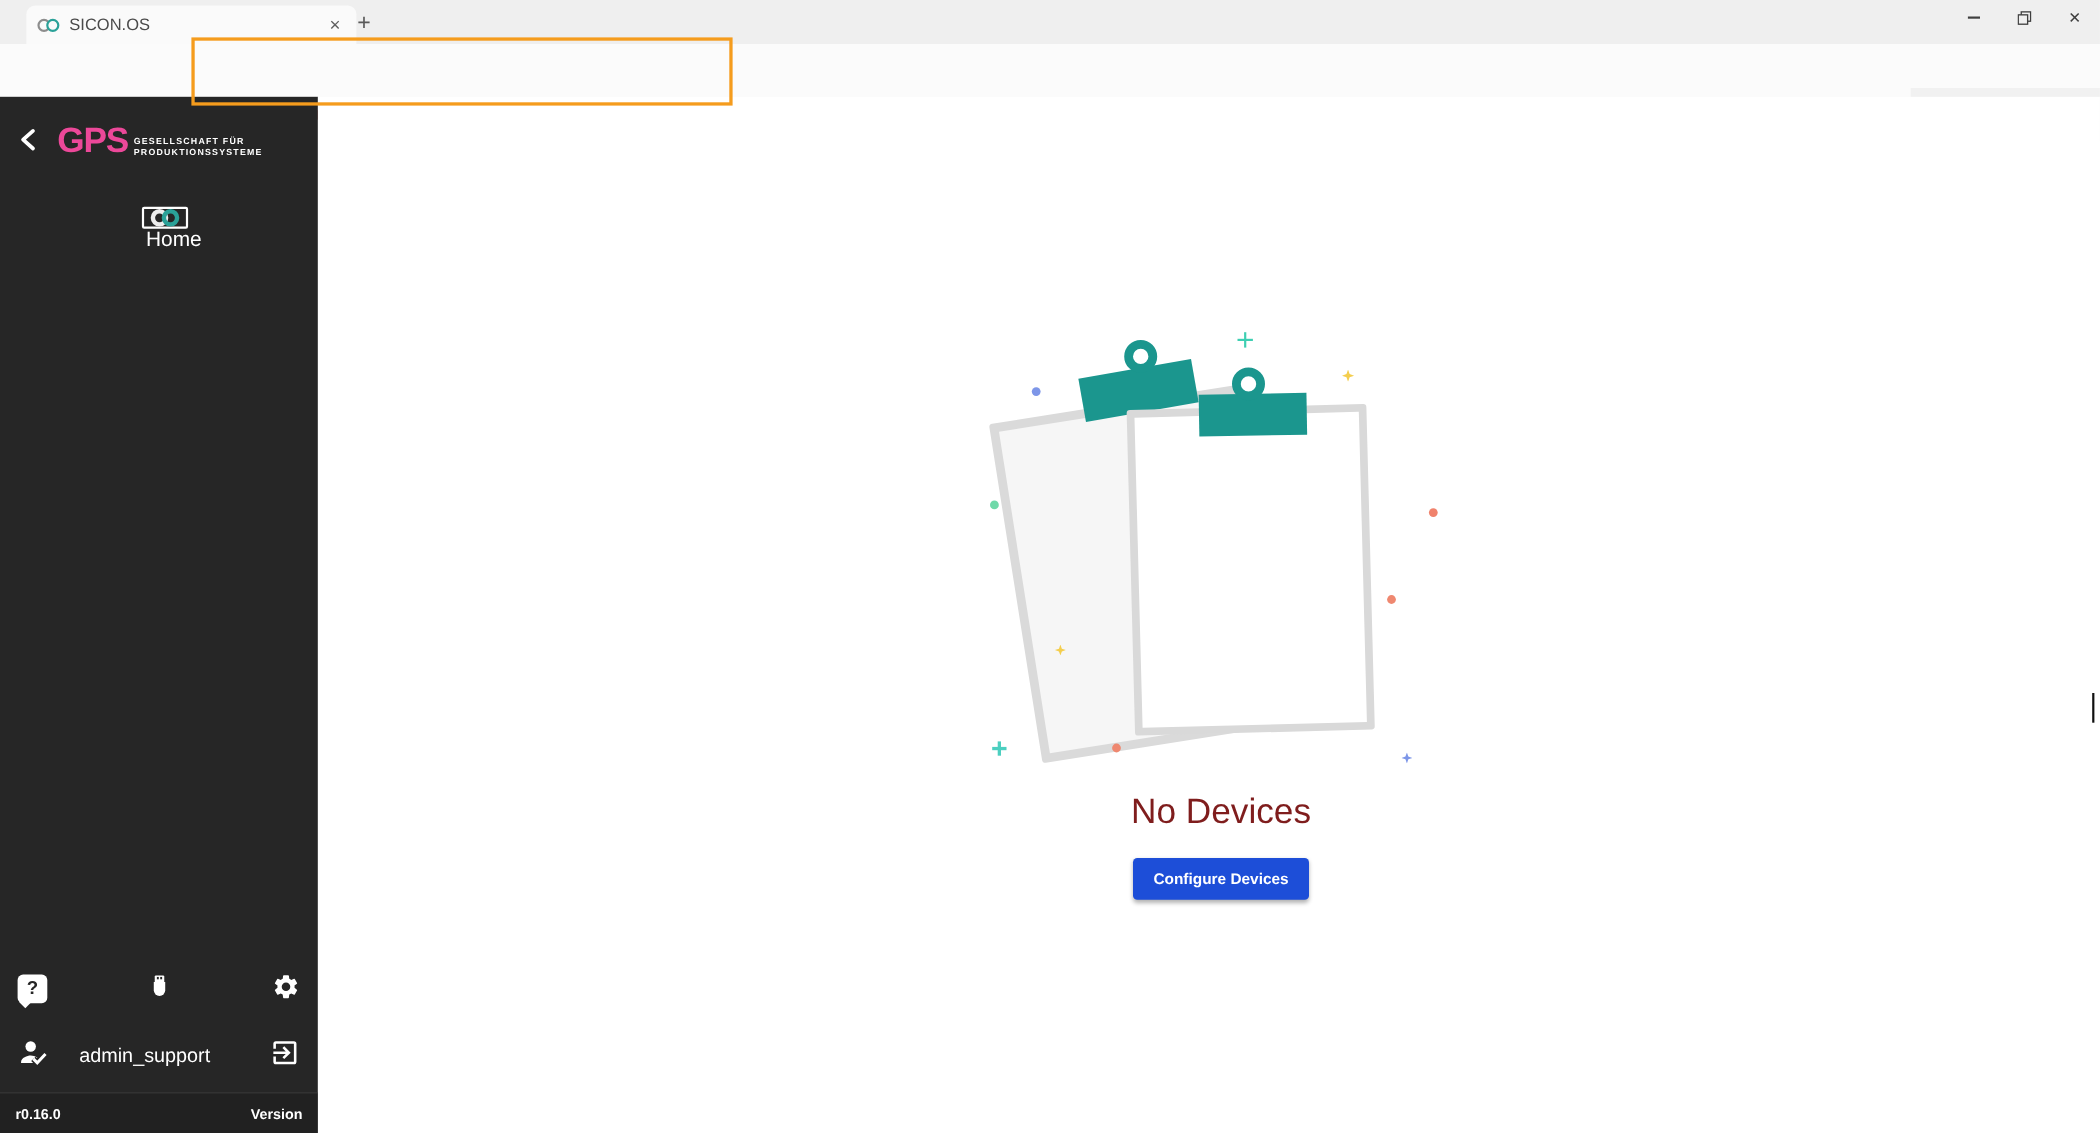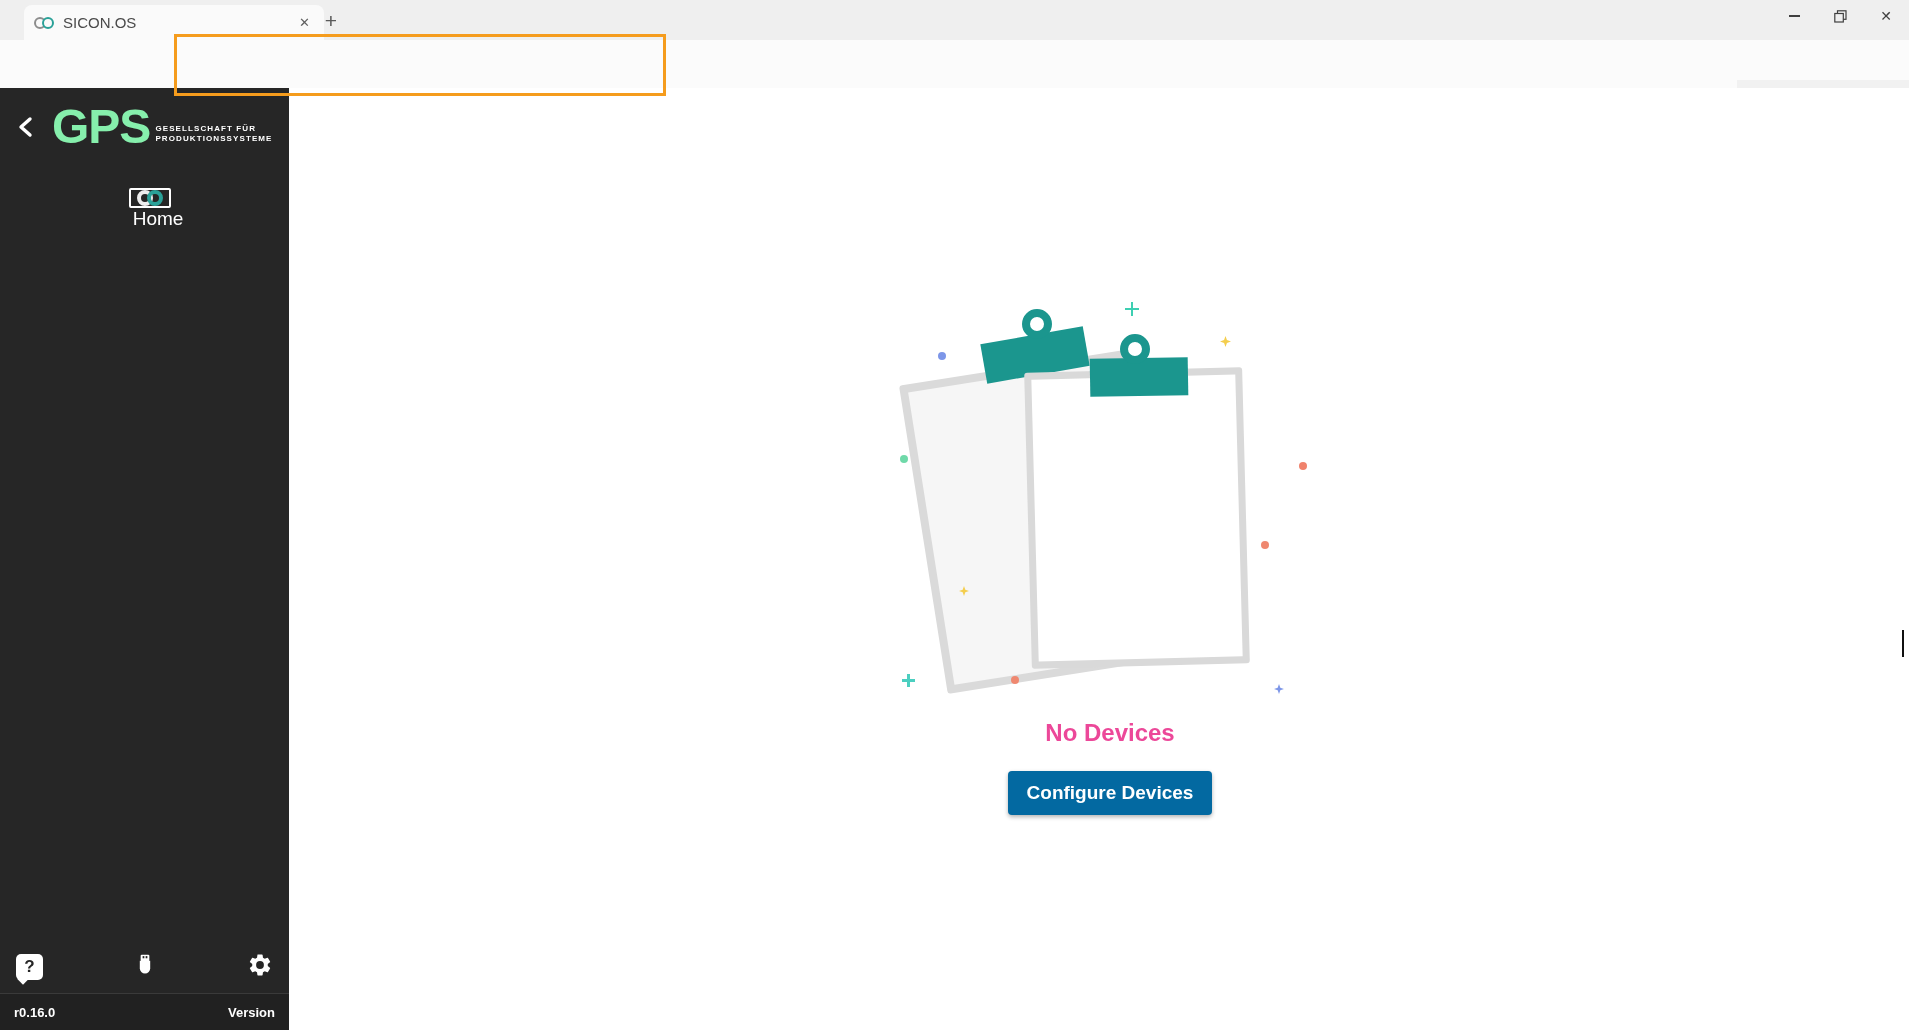--- a/index.html
+++ b/index.html
@@ -34,21 +34,21 @@
                    border:3px solid #f59c1d; z-index:60; pointer-events:none; }
   .star-btn { position:absolute; left:1694px; top:52px; width:24px; height:24px; }
   .toolbar-right { position:absolute; left:1737px; top:40px; width:172px; height:48px; background:#f1f1f1;
                    display:flex; align-items:center; justify-content:space-evenly; }
 
   
   .app { position:absolute; left:0; top:88px; width:1909px; height:942px; display:flex; }
   .sidebar { width:289px; height:100%; background:#262626; display:flex; flex-direction:column; }
   .sb-header { height:78px; display:flex; align-items:center; padding-left:16px; }
   .sb-chevron { width:24px; height:24px; margin-right:12px; display:flex; align-items:center; }
-  .logo-text { font-size:48px; font-weight:bold; color:#86efac; letter-spacing:-1px; line-height:40px; }
+  .logo-text { font-size:32px; font-weight:bold; color:#ec4899; letter-spacing:-1px; line-height:40px; }
   .logo-sub { margin-left:5px; margin-top:14px; color:#ffffff; font-size:8px; font-weight:bold;
               letter-spacing:1.1px; line-height:10px; white-space:nowrap; }
   .nav-item { margin-top:22px; height:38px; display:flex; align-items:center; cursor:default;flex-direction:column; }
   .home-ic-box { margin-left:10px; width:42px; height:31px; border:2px solid #ffffff; border-radius:2px;
                  display:flex; align-items:center; justify-content:center; }
   .home-ic-box .ring.l { width:16px; height:16px; border:4px solid #ededed; }
   .home-ic-box .ring.r { width:16px; height:16px; border:4px solid #2aa198; margin-left:-6px; }
   .nav-label { margin-left:27px; color:#ffffff; font-size:19px; font-weight:500; }
   .sb-spacer { flex:1; }
   .sb-icons { height:52px; display:flex; align-items:center; justify-content:space-between; padding:0 16px; }
@@ -77,22 +77,22 @@
   .clip-rect.front { left:210px; top:70px; width:98px; height:38px; transform:rotate(-1deg); z-index:3; }
   .clip-ring { position:absolute; width:30px; height:30px; border:8px solid #1b968e; border-radius:50%; }
   .clip-ring.back { left:142px; top:21px; z-index:1; }
   .clip-ring.front { left:240px; top:46px; z-index:3; }
   .board.front { z-index:2; }
   .confetti { position:absolute; }
   .c-dot { border-radius:50%; }
   .c-star { clip-path:polygon(50% 0, 63% 37%, 100% 50%, 63% 63%, 50% 100%, 37% 63%, 0 50%, 37% 37%); }
   .c-plus::before { content:""; position:absolute; left:0; top:calc(50% - 1.25px); width:100%; height:2.5px; background:currentColor; }
   .c-plus::after  { content:""; position:absolute; top:0; left:calc(50% - 1.25px); height:100%; width:2.5px; background:currentColor; }
-  .empty-title { margin-top:6px; font-size:24px; font-weight:bold; color:#ec4899; }
-  .cta-btn { margin-top:24px; background:#0369a1; color:#ffffff; font-size:19px; font-weight:bold;
+  .empty-title { margin-top:6px; font-size:32px; font-weight:normal; color:#7f1d1d; }
+  .cta-btn { margin-top:24px; background:#1d4ed8; color:#ffffff; font-size:14px; font-weight:bold;
              border:none; border-radius:4px; padding:11px 19px; box-shadow:0 2px 4px rgba(0,0,0,0.3);
              font-family:"Liberation Sans", sans-serif; cursor:pointer; }
   .caret-artifact { position:absolute; left:1902px; top:630px; width:2px; height:27px; background:#101010; }
 </style>
 </head>
 <body>
 
 <div class="titlebar">
   <div class="tab">
     <span class="favicon">
@@ -224,20 +224,36 @@
           <path d="M7.2 8h9.6v7a4.8 4.8 0 0 1-9.6 0z" fill="#ffffff"></path>
         </svg>
       </span>
       <span>
         <svg width="26" height="26" viewBox="0 0 24 24">
             <path fill="#ffffff" d="M19.14 12.94c.04-.3.06-.61.06-.94 0-.32-.02-.64-.07-.94l2.03-1.58a.49.49 0 0 0 .12-.61l-1.92-3.32a.49.49 0 0 0-.59-.22l-2.39.96c-.5-.38-1.03-.7-1.62-.94l-.36-2.54a.484.484 0 0 0-.48-.41h-3.84c-.24 0-.43.17-.47.41l-.36 2.54c-.59.24-1.13.57-1.62.94l-2.39-.96a.49.49 0 0 0-.59.22L2.74 8.87c-.12.21-.08.47.12.61l2.03 1.58c-.05.3-.09.63-.09.94s.02.64.07.94l-2.03 1.58a.49.49 0 0 0-.12.61l1.92 3.32c.12.22.37.29.59.22l2.39-.96c.5.38 1.03.7 1.62.94l.36 2.54c.05.24.24.41.48.41h3.84c.24 0 .44-.17.47-.41l.36-2.54c.59-.24 1.13-.56 1.62-.94l2.39.96c.22.08.47 0 .59-.22l1.92-3.32a.49.49 0 0 0-.12-.61l-2.01-1.58zM12 15.6A3.6 3.6 0 1 1 12 8.4a3.6 3.6 0 0 1 0 7.2z"></path>
           </svg>
       </span>
     </div>
 
+    <div class="sb-user">
+      <span>
+        <svg width="30" height="30" viewBox="0 0 24 24">
+          <circle cx="9.5" cy="7.5" r="3.8" fill="#ffffff"></circle>
+          <path d="M2.5 19.5v-.8c0-3.1 4.6-4.7 7-4.7 1.5 0 3.4.55 4.9 1.5l-3 3.99z" fill="#ffffff"></path>
+          <path d="M11.5 16.5l2.8 2.8 6-6.3" fill="none" stroke="#262626" stroke-width="4.6"></path>
+          <path d="M11.5 16.5l2.8 2.8 6-6.3" fill="none" stroke="#ffffff" stroke-width="2.2"></path>
+        </svg>
+      </span>
+      <span class="uname">admin_support</span>
+      <span>
+        <svg width="28" height="28" viewBox="0 0 24 24">
+            <path fill="#ffffff" d="M10.09 15.59 11.5 17l5-5-5-5-1.41 1.41L12.67 11H3v2h9.67l-2.58 2.59zM19 3H5a2 2 0 0 0-2 2v4h2V5h14v14H5v-4H3v4a2 2 0 0 0 2 2h14a2 2 0 0 0 2-2V5a2 2 0 0 0-2-2z"></path>
+          </svg>
+      </span>
+    </div>
 
     <div class="sb-version">
       <span>r0.16.0</span>
       <span>Version</span>
     </div>
   </aside>
 
   <main class="main">
     <div class="empty-state">
       <div class="illustration">

